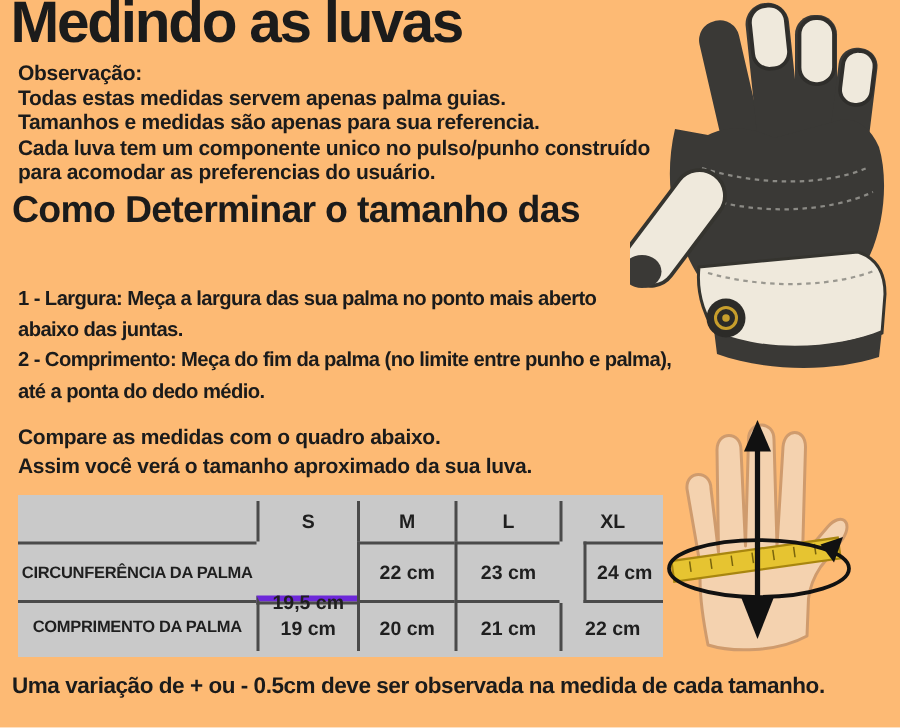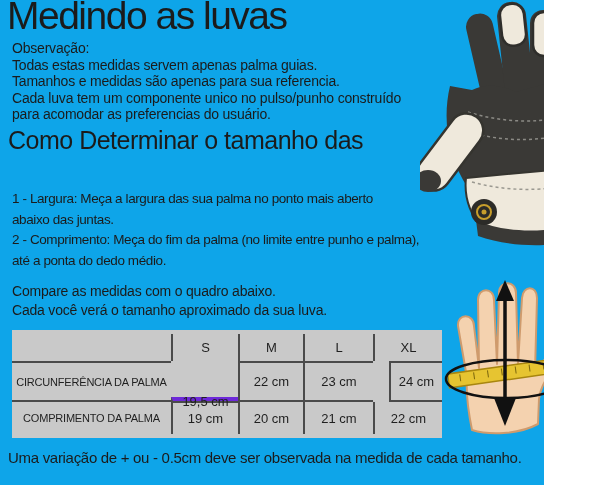--- a/index.html
+++ b/index.html
@@ -1,18 +1,18 @@
 <!DOCTYPE html>
 <html><head>
 <meta charset="utf-8">
 <style>
   html,body{margin:0;padding:0;background:#ffffff;}
   .page{
-    position:relative;width:544px;height:485px;overflow:hidden;background:#0ea5e9;
-    font-family:"Liberation Sans",sans-serif;font-weight:normal;color:#1b1b1b;
+    position:relative;width:600px;height:485px;overflow:hidden;background:#fdba74;
+    font-family:"Liberation Sans",sans-serif;font-weight:bold;color:#1b1b1b;
   }
   .title{position:absolute;left:7px;top:-6px;font-size:39px;line-height:44px;letter-spacing:-1.5px;}
   .note{position:absolute;left:12px;top:40px;font-size:14px;line-height:16.6px;letter-spacing:-0.2px;white-space:nowrap;}
   .h2{position:absolute;left:8px;top:124px;font-size:25px;line-height:33px;letter-spacing:-0.5px;white-space:nowrap;}
   .steps{position:absolute;left:12px;top:189px;font-size:13.5px;line-height:20.5px;letter-spacing:-0.4px;white-space:nowrap;}
   .compare{position:absolute;left:12px;top:282px;font-size:14px;line-height:19px;letter-spacing:-0.2px;white-space:nowrap;}
   .footer{position:absolute;left:8px;top:449px;font-size:15px;letter-spacing:-0.3px;white-space:nowrap;}
 
   .sizetable{
     position:absolute;left:12px;top:330px;width:430px;height:108px;background:#c9c9c9;
@@ -50,21 +50,21 @@
 
   <div class="steps">
     <div>1 - Largura: Meça a largura das sua palma no ponto mais aberto</div>
     <div>abaixo das juntas.</div>
     <div>2 - Comprimento: Meça do fim da palma (no limite entre punho e palma),</div>
     <div>até a ponta do dedo médio.</div>
   </div>
 
   <div class="compare">
     <div>Compare as medidas com o quadro abaixo.</div>
-    <div>Cada você verá o tamanho aproximado da sua luva.</div>
+    <div>Assim você verá o tamanho aproximado da sua luva.</div>
   </div>
 
   <div class="sizetable">
 
     <div class="cell"></div>
     <div class="cell thead vline">S</div>
     <div class="cell thead vline">M</div>
     <div class="cell thead vline">L</div>
     <div class="cell thead vline">XL</div>
 

